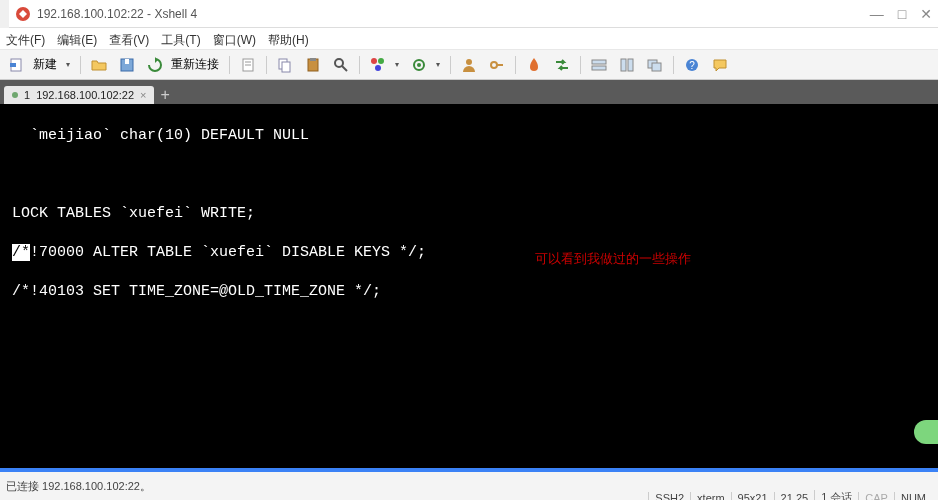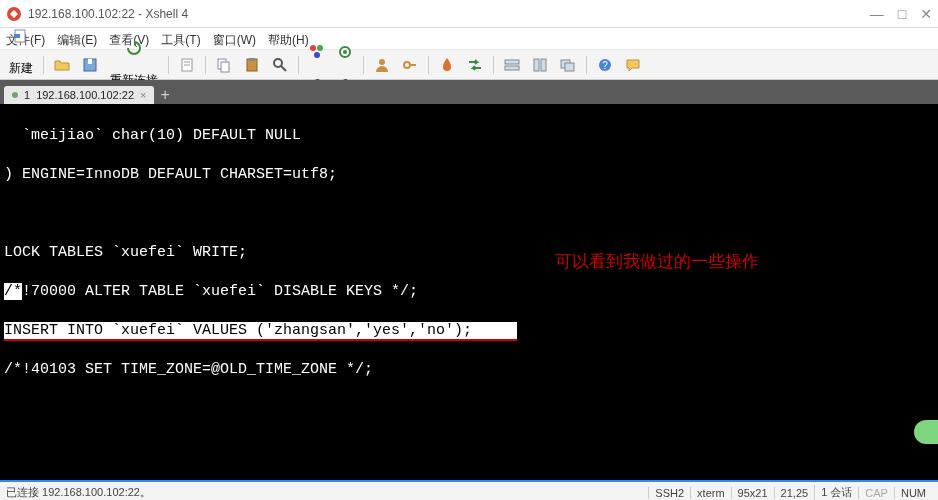--- a/index.html
+++ b/index.html
@@ -1,39 +1,39 @@
 <!DOCTYPE html>
 <html><head>
   <meta charset="utf-8">
   <style>
     * { margin: 0; padding: 0; box-sizing: border-box; }
     body { font-family: "Microsoft YaHei", Tahoma, sans-serif; font-size: 12px; background: #f0f0f0; width: 938px; height: 500px; overflow: hidden; display: flex; flex-direction: column; }
-    .titlebar { background: #fff; height: 28px; display: flex; align-items: center; padding: 0 6px; border-bottom: 1px solid #ddd; }
+    .titlebar { background: #fff; height: 28px; display: flex; align-items: center; padding: 0 6px; border-bottom: 1px solid #ddd; margin-left: 9px; }
     .titlebar .app-icon { width: 16px; height: 16px; margin-right: 6px; display: inline-flex; align-items: center; }
     .titlebar .title { color: #555; font-size: 12px; flex: 1; }
     .window-controls { display: flex; gap: 14px; font-size: 14px; color: #888; }
     .window-controls span { cursor: pointer; }
     .menubar { background: #fff; height: 22px; display: flex; align-items: flex-end; padding: 0 6px; border-bottom: 1px solid #e8e8e8; gap: 12px; color: #333; }
     .menubar span { cursor: pointer; }
     .toolbar { background: #f4f4f4; height: 30px; display: flex; align-items: center; padding: 0 4px; border-bottom: 1px solid #ccc; gap: 2px; }
-    .tb-btn { display: inline-flex; align-items: center; padding: 2px 4px; cursor: pointer; border: 1px solid transparent; border-radius: 2px; gap: 16px; flex-direction: column; }
+    .tb-btn { display: inline-flex; align-items: center; padding: 2px 4px; cursor: pointer; border: 1px solid transparent; border-radius: 2px; gap: 8px; }
     .tb-icon { width: 16px; height: 16px; display: inline-block; }
     .tb-sep { width: 1px; height: 18px; background: #ccc; margin: 0 3px; }
     .tb-dd { font-size: 8px; color: #555; margin-left: 1px; }
     .tabbar { background: #5a5a5a; height: 24px; display: flex; align-items: flex-end; padding: 0 4px; }
     .tab { background: #e8e8e8; border-radius: 3px 3px 0 0; padding: 3px 8px; display: flex; align-items: center; gap: 6px; font-size: 11px; color: #222; cursor: pointer; }
     .tab .dot { width: 6px; height: 6px; background: #6fa76f; border-radius: 50%; }
     .tab .close { color: #888; font-size: 11px; cursor: pointer; }
     .tab-add { color: #ccc; padding: 0 6px; font-size: 16px; cursor: pointer; }
-    .terminal { flex: 1; background: #000; color: #fff; font-family: "Consolas","Courier New",monospace; font-size: 15px; line-height: 1.3; padding: 2px 4px; overflow: hidden; position: relative; white-space: pre; }
+    .terminal { flex: 1; background: #000; color: #fff; font-family: "Consolas","Courier New",monospace; font-size: 15px; line-height: 1.3; padding: 2px 12px; overflow: hidden; position: relative; white-space: pre; }
     .t-line { white-space: pre; }
     .hl { background: #fff; color: #000; }
     .underline-red { border-bottom: 2px solid #c00; }
-    .annotation { position: absolute; color: #c00; font-family: "Microsoft YaHei", sans-serif; font-size: 17px; left: 555px; top: 147px; white-space: nowrap; }
-    .statusbar { background: #f4f4f4; height: 20px; display: flex; align-items: flex-end; padding: 0 6px; border-top: 2px solid #3b82f6; font-size: 11px; color: #444; }
+    .annotation { position: absolute; color: #c00; font-family: "Microsoft YaHei", sans-serif; font-size: 13px; left: 535px; top: 147px; white-space: nowrap; }
+    .statusbar { background: #f4f4f4; height: 32px; display: flex; align-items: center; padding: 0 6px; border-top: 4px solid #3b82f6; font-size: 11px; color: #444; }
     .statusbar .left { flex: 1; }
     .statusbar .right { display: flex; align-items: center; margin-top: 23px; }
     .status-cell { border-left: 1px solid #ccc; padding: 0 6px; }
     .floating-circle { position: absolute; right: 0; top: 420px; width: 24px; height: 24px; border-radius: 50% 0 0 50%; background: #7dd67d; }
   </style>
 </head>
 <body>
 
 <div class="titlebar">
   <span class="app-icon">
@@ -193,26 +193,24 @@
     <span class="dot"></span>
     <span>1</span>
     <span>192.168.100.102:22</span>
     <span class="close">×</span>
   </div>
   <span class="tab-add">+</span>
 </div>
 
 <div class="terminal">
 <div class="t-line">  `meijiao` char(10) DEFAULT NULL</div>
-<div class="t-line">) ENGINE=InnoDB DEFAULT CHARSET=utf8;</div>
 <div class="t-line"></div>
 <div class="t-line"></div>
 <div class="t-line">LOCK TABLES `xuefei` WRITE;</div>
 <div class="t-line"><span class="hl">/*</span><span>!70000 ALTER TABLE `xuefei` DISABLE KEYS */;</span></div>
-<div class="t-line"><span class="hl underline-red"><span>INSERT INTO `xuefei` VALUES ('zhangsan','yes','no');</span><span>     </span></span></div>
 <div class="t-line">/*!40103 SET TIME_ZONE=@OLD_TIME_ZONE */;</div>
 <div class="t-line"></div>
 
 
 
 
 
 
 
 <div class="t-line"></div>

